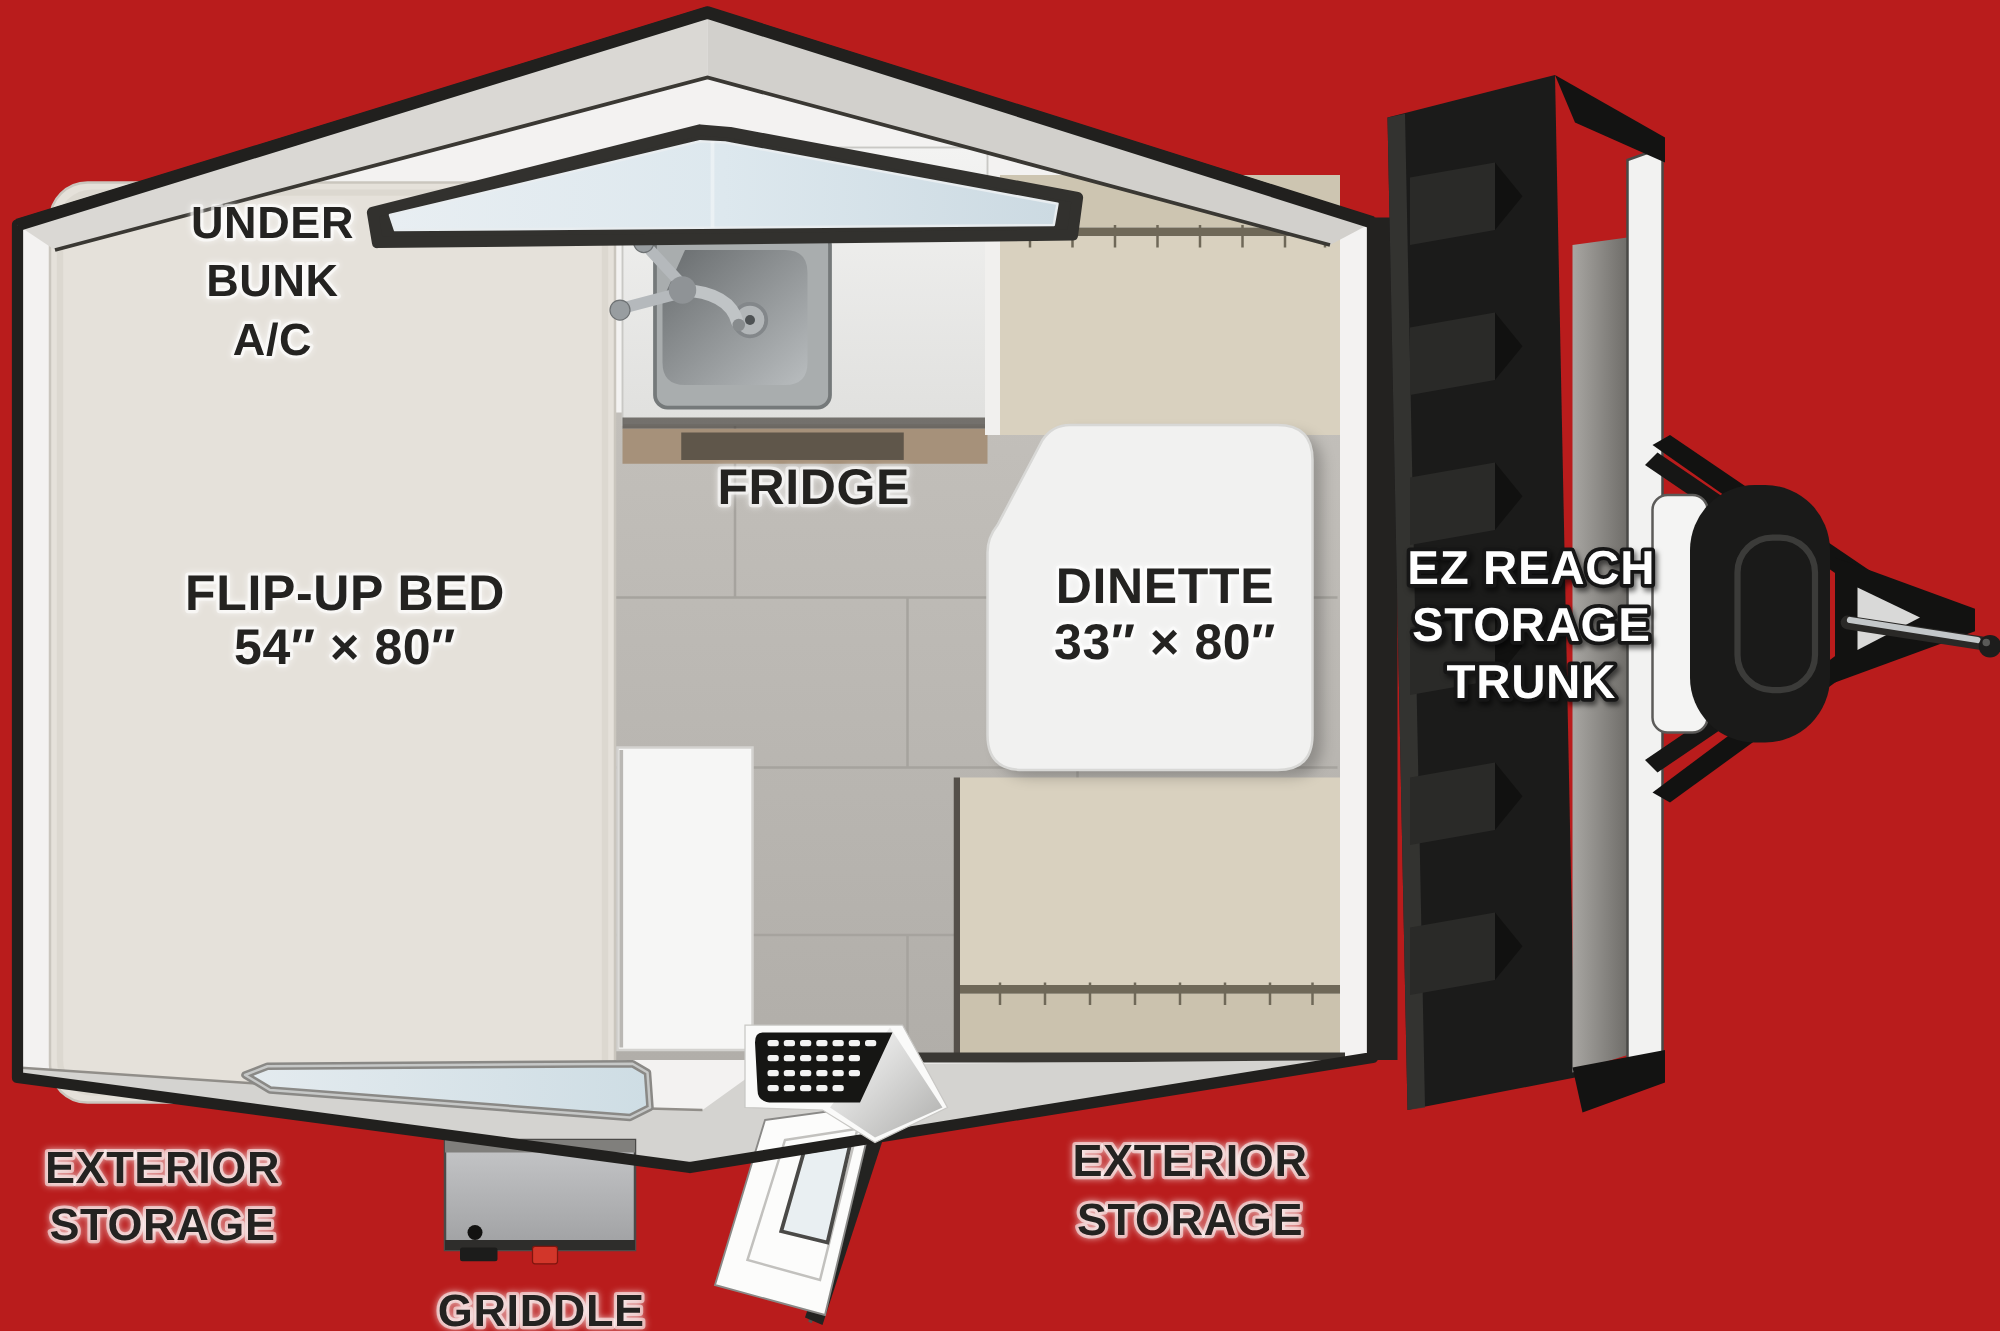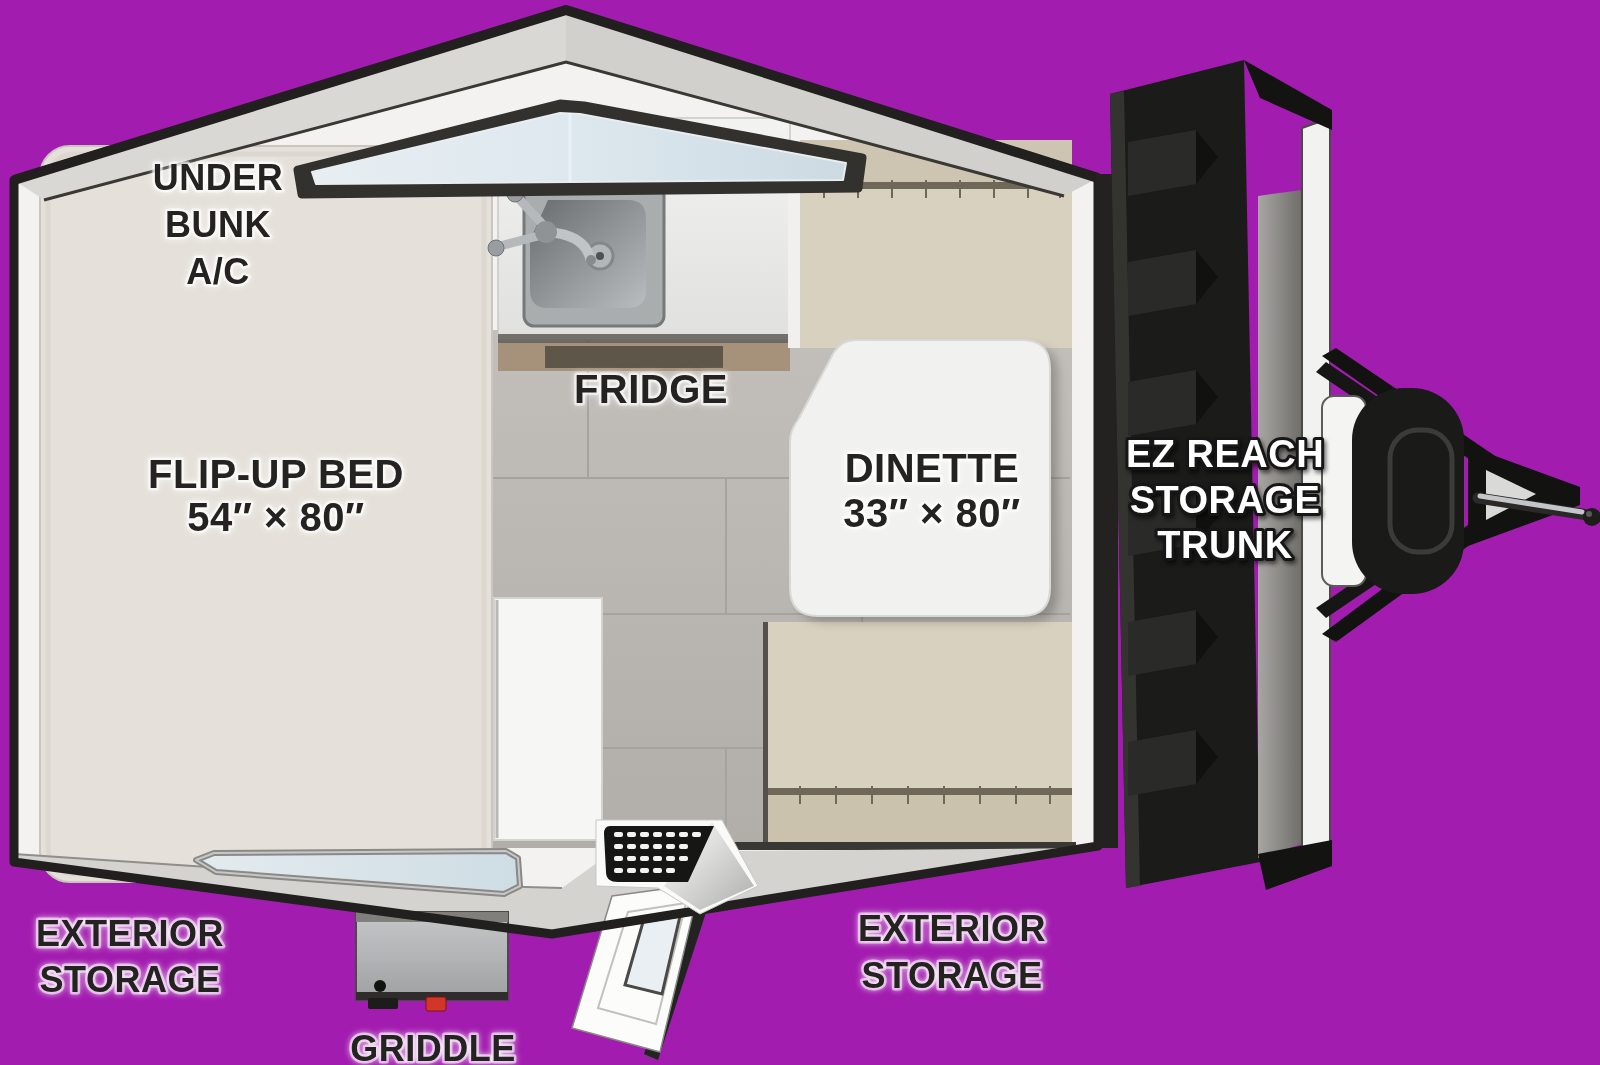--- a/index.html
+++ b/index.html
@@ -1,16 +1,16 @@
 <!DOCTYPE html>
 <html><head>
 <meta charset="utf-8">
 <style>
   html,body{margin:0;padding:0;background:#ffffff;}
-  .stage{position:relative;width:1600px;height:1065px;background:#a21caf;overflow:hidden;
+  .stage{position:relative;width:1600px;height:1065px;background:#b91c1c;overflow:hidden;
          font-family:"Liberation Sans",sans-serif;}
   svg{display:block}
   .lbl{font-family:"Liberation Sans",sans-serif;font-weight:700;font-size:36px;fill:#242321;
        text-anchor:middle;paint-order:stroke;stroke:#ffffff;stroke-width:5px;stroke-opacity:.55;
        stroke-linejoin:round;letter-spacing:.5px;
        filter:drop-shadow(0 0 3px rgba(255,255,255,.9));}
   .lbl-big{font-size:40px;}
   .lbl-white{font-family:"Liberation Sans",sans-serif;font-weight:700;font-size:38px;fill:#ffffff;
        text-anchor:middle;paint-order:stroke;stroke:#161616;stroke-width:6px;stroke-linejoin:round;
        letter-spacing:.5px;filter:drop-shadow(2px 3px 2px rgba(0,0,0,.55));}

